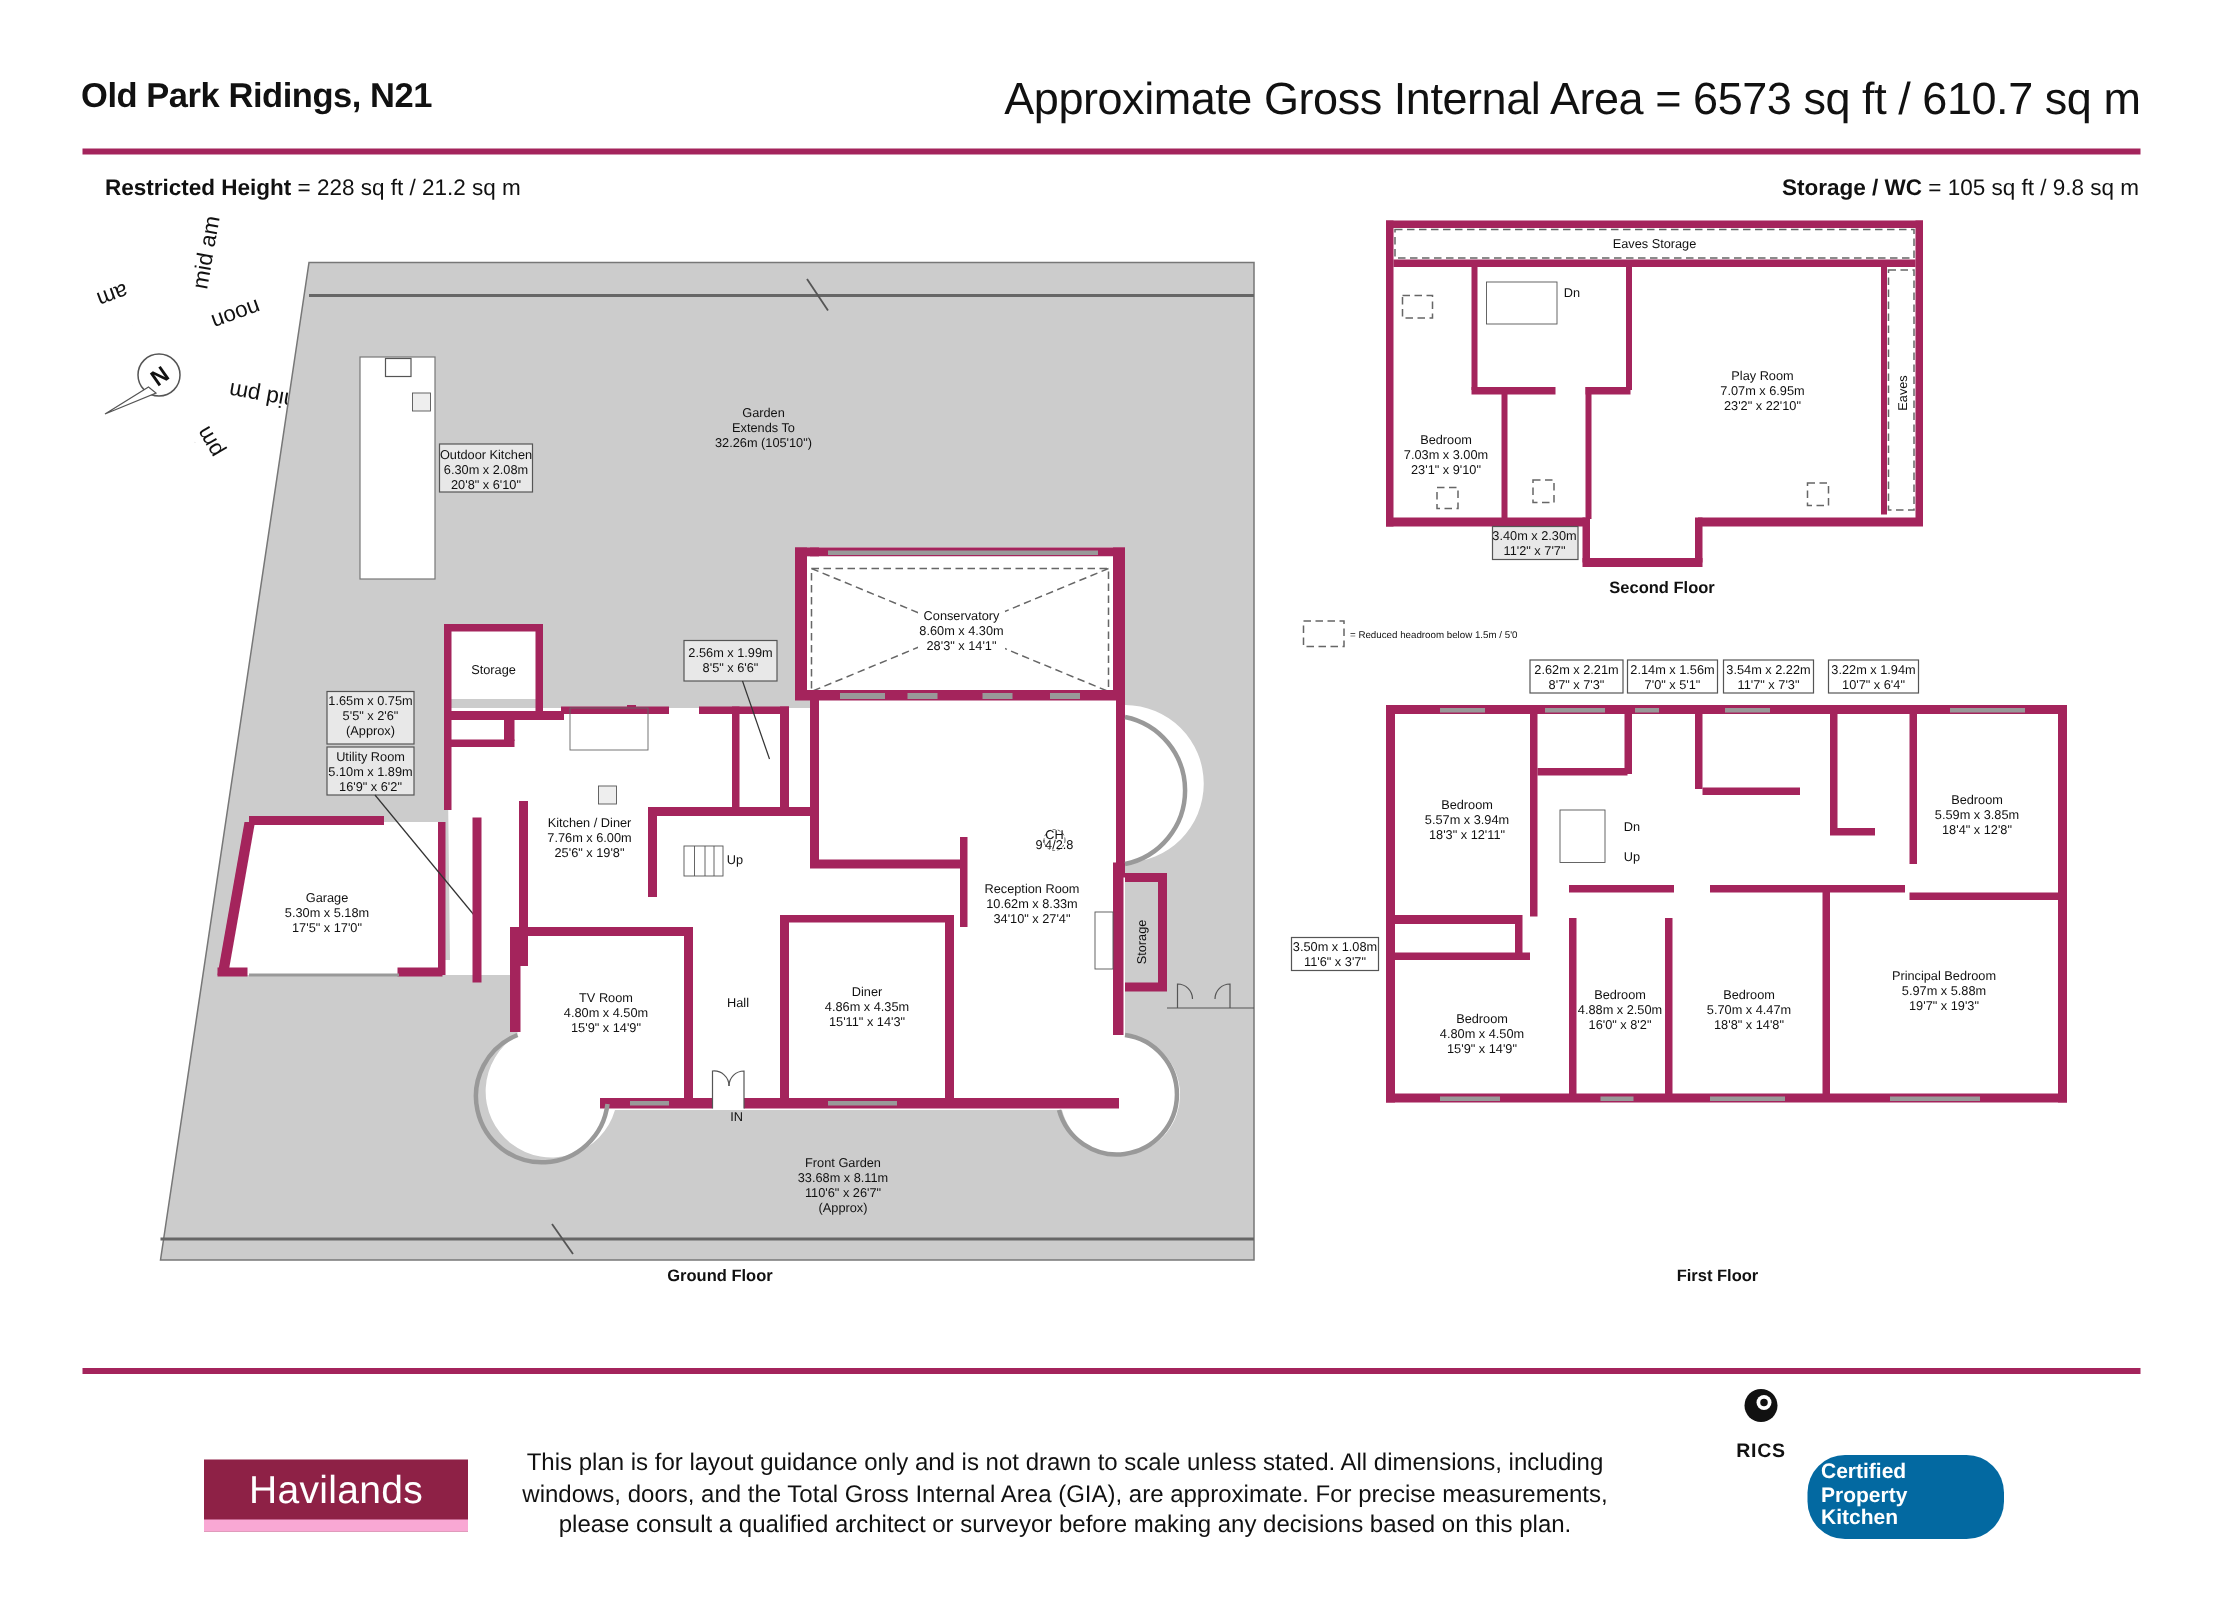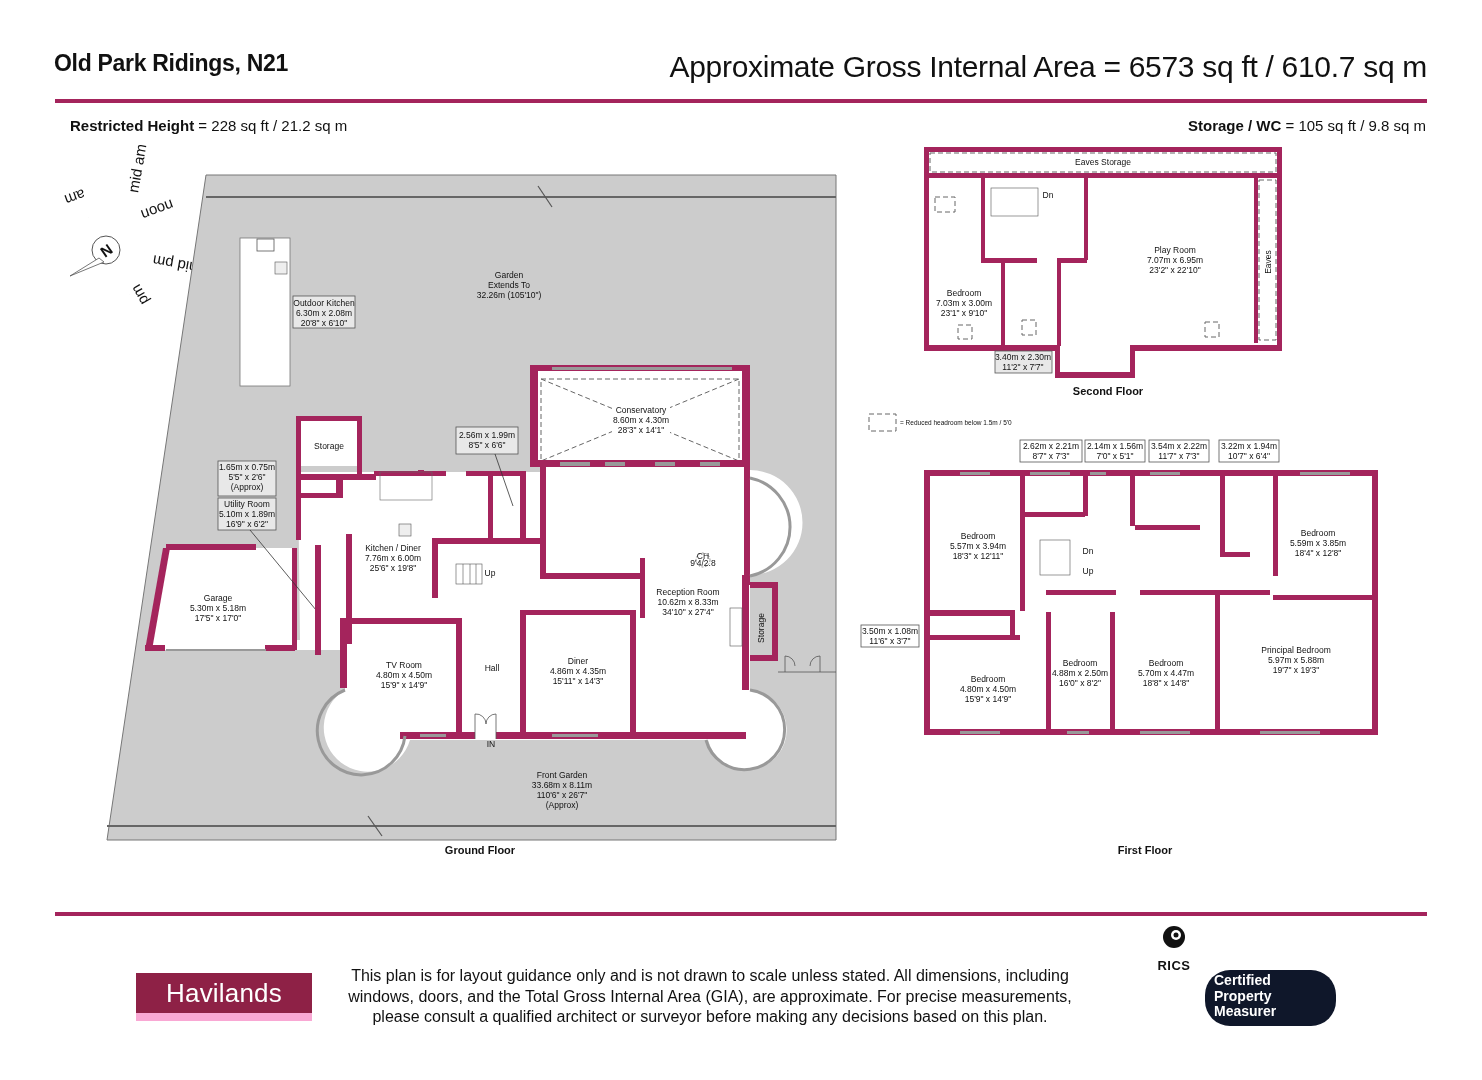--- a/index.html
+++ b/index.html
@@ -13,21 +13,21 @@
   .sub-right { position:absolute; right:56px; top:117px; font-size:15px; }
   .sub-left b, .sub-right b { font-weight:bold; }
   svg.plan { position:absolute; left:0; top:0; }
   .lbl { font-family:"Liberation Sans", sans-serif; font-size:8.5px; fill:#111; text-anchor:middle; }
   .flabel { font-family:"Liberation Sans", sans-serif; font-size:11px; font-weight:bold; fill:#111; text-anchor:middle; }
   .compass { font-family:"Liberation Sans", sans-serif; font-size:15px; fill:#111; }
   .footer-logo { position:absolute; left:136px; top:973px; width:176px; height:48px; background:#8e2146; border-bottom:8px solid #f9a8d4; box-sizing:border-box; display:flex; align-items:center; justify-content:center; color:#fff; font-size:26px; letter-spacing:0.2px; }
   .footer-text { position:absolute; left:330px; top:966px; width:760px; text-align:center; font-size:16px; line-height:20.5px; color:#111; }
   .rics { position:absolute; left:1150px; top:924px; width:48px; text-align:center; }
   .rics-mark { font-weight:bold; font-size:13px; letter-spacing:0.5px; margin-top:2px; }
-  .cpm { position:absolute; left:1205px; top:970px; width:131px; height:56px; background:#0f172a; color:#fff; font-weight:bold; font-size:14px; line-height:15.5px; padding:3px 9px; box-sizing:border-box;border-radius:25px; }
+  .cpm { position:absolute; left:1205px; top:970px; width:131px; height:56px; background:#0369a1; color:#fff; font-weight:bold; font-size:14px; line-height:15.5px; padding:3px 9px; box-sizing:border-box;border-radius:25px; }
 </style>
 </head>
 <body>
 
 <div class="hdr-title">Old Park Ridings, N21</div>
 <div class="hdr-area"><b>Approximate Gross Internal Area</b><span class="val"> = 6573 sq ft / 610.7 sq m</span></div>
 <div class="rule" style="top:99px;"></div>
 <div class="sub-left"><b>Restricted Height</b><span> = 228 sq ft / 21.2 sq m</span></div>
 <div class="sub-right"><b>Storage / WC</b><span> = 105 sq ft / 9.8 sq m</span></div>
 
@@ -341,14 +341,14 @@
   <svg width="30" height="28" viewBox="0 0 30 28">
     <circle cx="15" cy="13" r="11" fill="#111"></circle>
     <circle cx="17" cy="11" r="5" fill="#fff"></circle>
     <circle cx="17" cy="11" r="2.5" fill="#111"></circle>
   </svg>
   <div class="rics-mark">RICS</div>
 </div>
 <div class="cpm">
   <div>Certified</div>
   <div>Property</div>
-  <div>Measurer</div>
+  <div>Kitchen</div>
 </div>
 
 </body></html>

